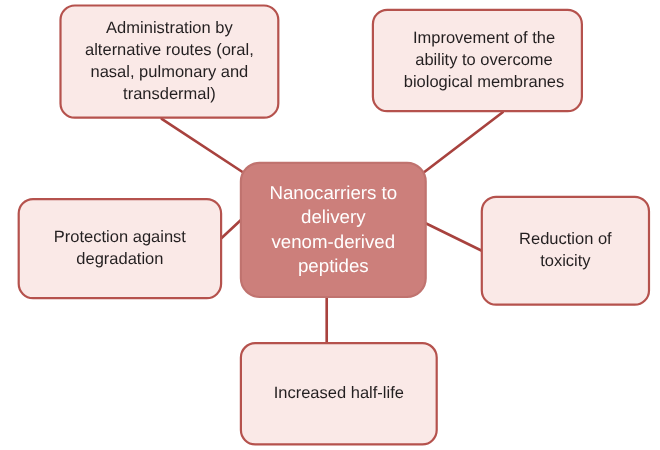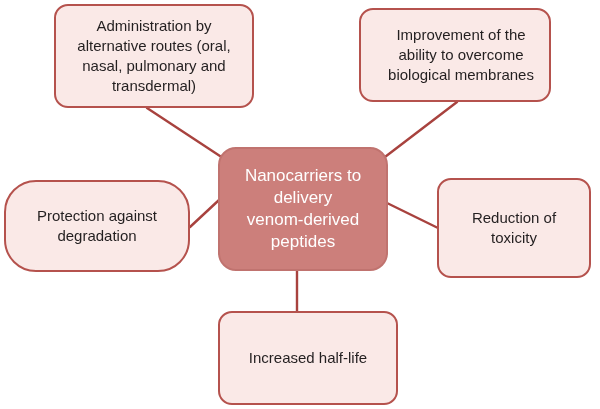--- a/index.html
+++ b/index.html
@@ -56,22 +56,22 @@
   }
   .node-leaf {
     background: #FAE9E7;
     border-color: #B5524D;
     border-radius: 14px;
     color: #231f20;
     font-size: 15px;
     line-height: 1.35;
   }
   .leaf-top-left   { left: 54px;  top: 4px;   width: 200px; height: 104px; }
-  .leaf-top-right  { left: 359px; top: 8px;   width: 192px; height: 94px; padding-left: 12px;  }
-  .leaf-left       { left: 4px;   top: 180px; width: 186px; height: 92px; border-radius: 32px;  }
+  .leaf-top-right  { left: 338px; top: 8px;   width: 192px; height: 94px; padding-left: 12px;  }
+  .leaf-left       { left: 16px;   top: 180px; width: 186px; height: 92px;  }
   .leaf-right      { left: 437px; top: 178px; width: 154px; height: 100px; text-align: center; }
   .leaf-bottom     { left: 218px; top: 311px; width: 180px; height: 94px; align-items: center;  }
   .node-center-pos { left: 218px; top: 147px; width: 170px; height: 124px; }
 </style>
 </head>
 <body>
 
 <div id="diagram-root">
 
   <svg class="connectors" viewBox="0 0 600 409" preserveAspectRatio="none">

